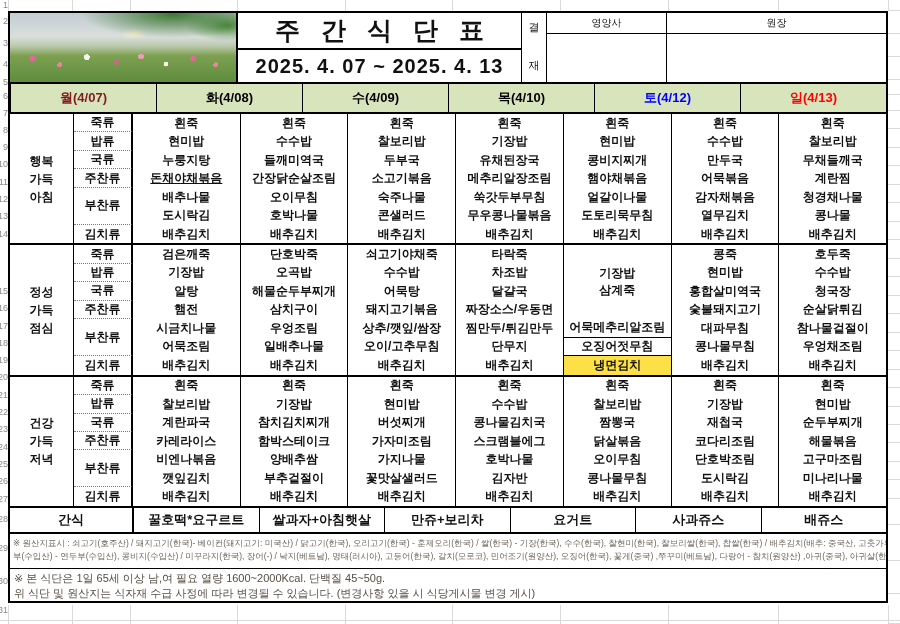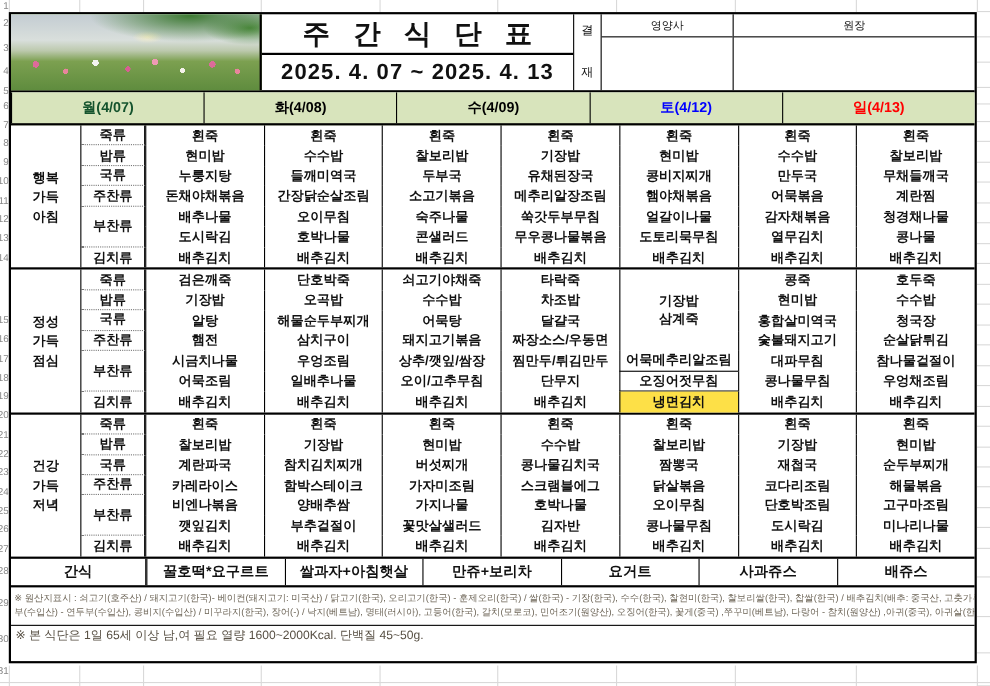--- a/index.html
+++ b/index.html
@@ -198,44 +198,45 @@
         <div class="sign-blank"></div>
       </div>
       <div class="sign-col sign-dir">
         <div class="sign-head">원장</div>
         <div class="sign-blank"></div>
       </div>
     </div>
 
     <div class="day-header">
 
-    <div class="dh-day" style="color: #14532d;">월(4/07)</div>
+    <div class="dh-day" style="color: #7f1d1d;">월(4/07)</div>
         <div class="dh-day" style="color: rgb(0, 0, 0);">화(4/08)</div>
         <div class="dh-day" style="color: rgb(0, 0, 0);">수(4/09)</div>
+        <div class="dh-day" style="color: rgb(0, 0, 0);">목(4/10)</div>
         <div class="dh-day" style="color: rgb(0, 0, 255);">토(4/12)</div>
         <div class="dh-day" style="color: rgb(255, 0, 0);">일(4/13)</div>
       </div>
 
     <div id="meals">
         <div class="meal-grid">
           <div class="meal-label">
             <div>행복</div>
             <div>가득</div>
             <div>아침</div>
           </div>
           <div class="cat-cell dotted" style="grid-row: 1 / 2;">죽류</div>
           <div class="cat-cell dotted" style="grid-row: 2 / 3;">밥류</div>
           <div class="cat-cell dotted" style="grid-row: 3 / 4;">국류</div>
           <div class="cat-cell dotted" style="grid-row: 4 / 5;">주찬류</div>
           <div class="cat-cell dotted" style="grid-row: 5 / 7;">부찬류</div>
           <div class="cat-cell" style="grid-row: 7 / 8;">김치류</div>
           <div class="mcell" style="grid-area: 1 / 3;">흰죽</div>
           <div class="mcell" style="grid-area: 2 / 3;">현미밥</div>
           <div class="mcell" style="grid-area: 3 / 3;">누룽지탕</div>
-          <div class="mcell" style="grid-area: 4 / 3;">돈채야채볶음</div>
+          <div class="mcell" style="grid-area: 4 / 3; text-decoration: underline;">돈채야채볶음</div>
           <div class="mcell" style="grid-area: 5 / 3;">배추나물</div>
           <div class="mcell" style="grid-area: 6 / 3;">도시락김</div>
           <div class="mcell" style="grid-area: 7 / 3;">배추김치</div>
           <div class="mcell" style="grid-area: 1 / 4;">흰죽</div>
           <div class="mcell" style="grid-area: 2 / 4;">수수밥</div>
           <div class="mcell" style="grid-area: 3 / 4;">들깨미역국</div>
           <div class="mcell" style="grid-area: 4 / 4;">간장닭순살조림</div>
           <div class="mcell" style="grid-area: 5 / 4;">오이무침</div>
           <div class="mcell" style="grid-area: 6 / 4;">호박나물</div>
           <div class="mcell" style="grid-area: 7 / 4;">배추김치</div>
@@ -411,16 +412,17 @@
         <div class="snack-cell">사과쥬스</div>
         <div class="snack-cell">배쥬스</div>
       </div>
 
     <div class="origin-box">
       <div>※ 원산지표시 : 쇠고기(호주산) / 돼지고기(한국)- 베이컨(돼지고기: 미국산) / 닭고기(한국), 오리고기(한국) - 훈제오리(한국) / 쌀(한국) - 기장(한국), 수수(한국), 찰현미(한국), 찰보리쌀(한국), 찹쌀(한국) / 배추김치(배추: 중국산, 고춧가루: 중국산) / 두</div>
       <div>부(수입산) - 연두부(수입산), 콩비지(수입산) / 미꾸라지(한국), 장어(-) / 낙지(베트남), 명태(러시아), 고등어(한국), 갈치(모로코), 민어조기(원양산),  오징어(한국), 꽃게(중국) ,쭈꾸미(베트남), 다랑어 - 참치(원양산) ,아귀(중국), 아귀살(한국)</div>
     </div>
     <div class="notes-box">
       <div>※ 본 식단은 1일 65세 이상 남,여 필요 열량 1600~2000Kcal. 단백질 45~50g.</div>
+      <div>위 식단 및 원산지는 식자재 수급 사정에 따라 변경될 수 있습니다. (변경사항 있을 시 식당게시물 변경 게시)</div>
     </div>
 
   </div>
 </div>
 
 </body></html>

